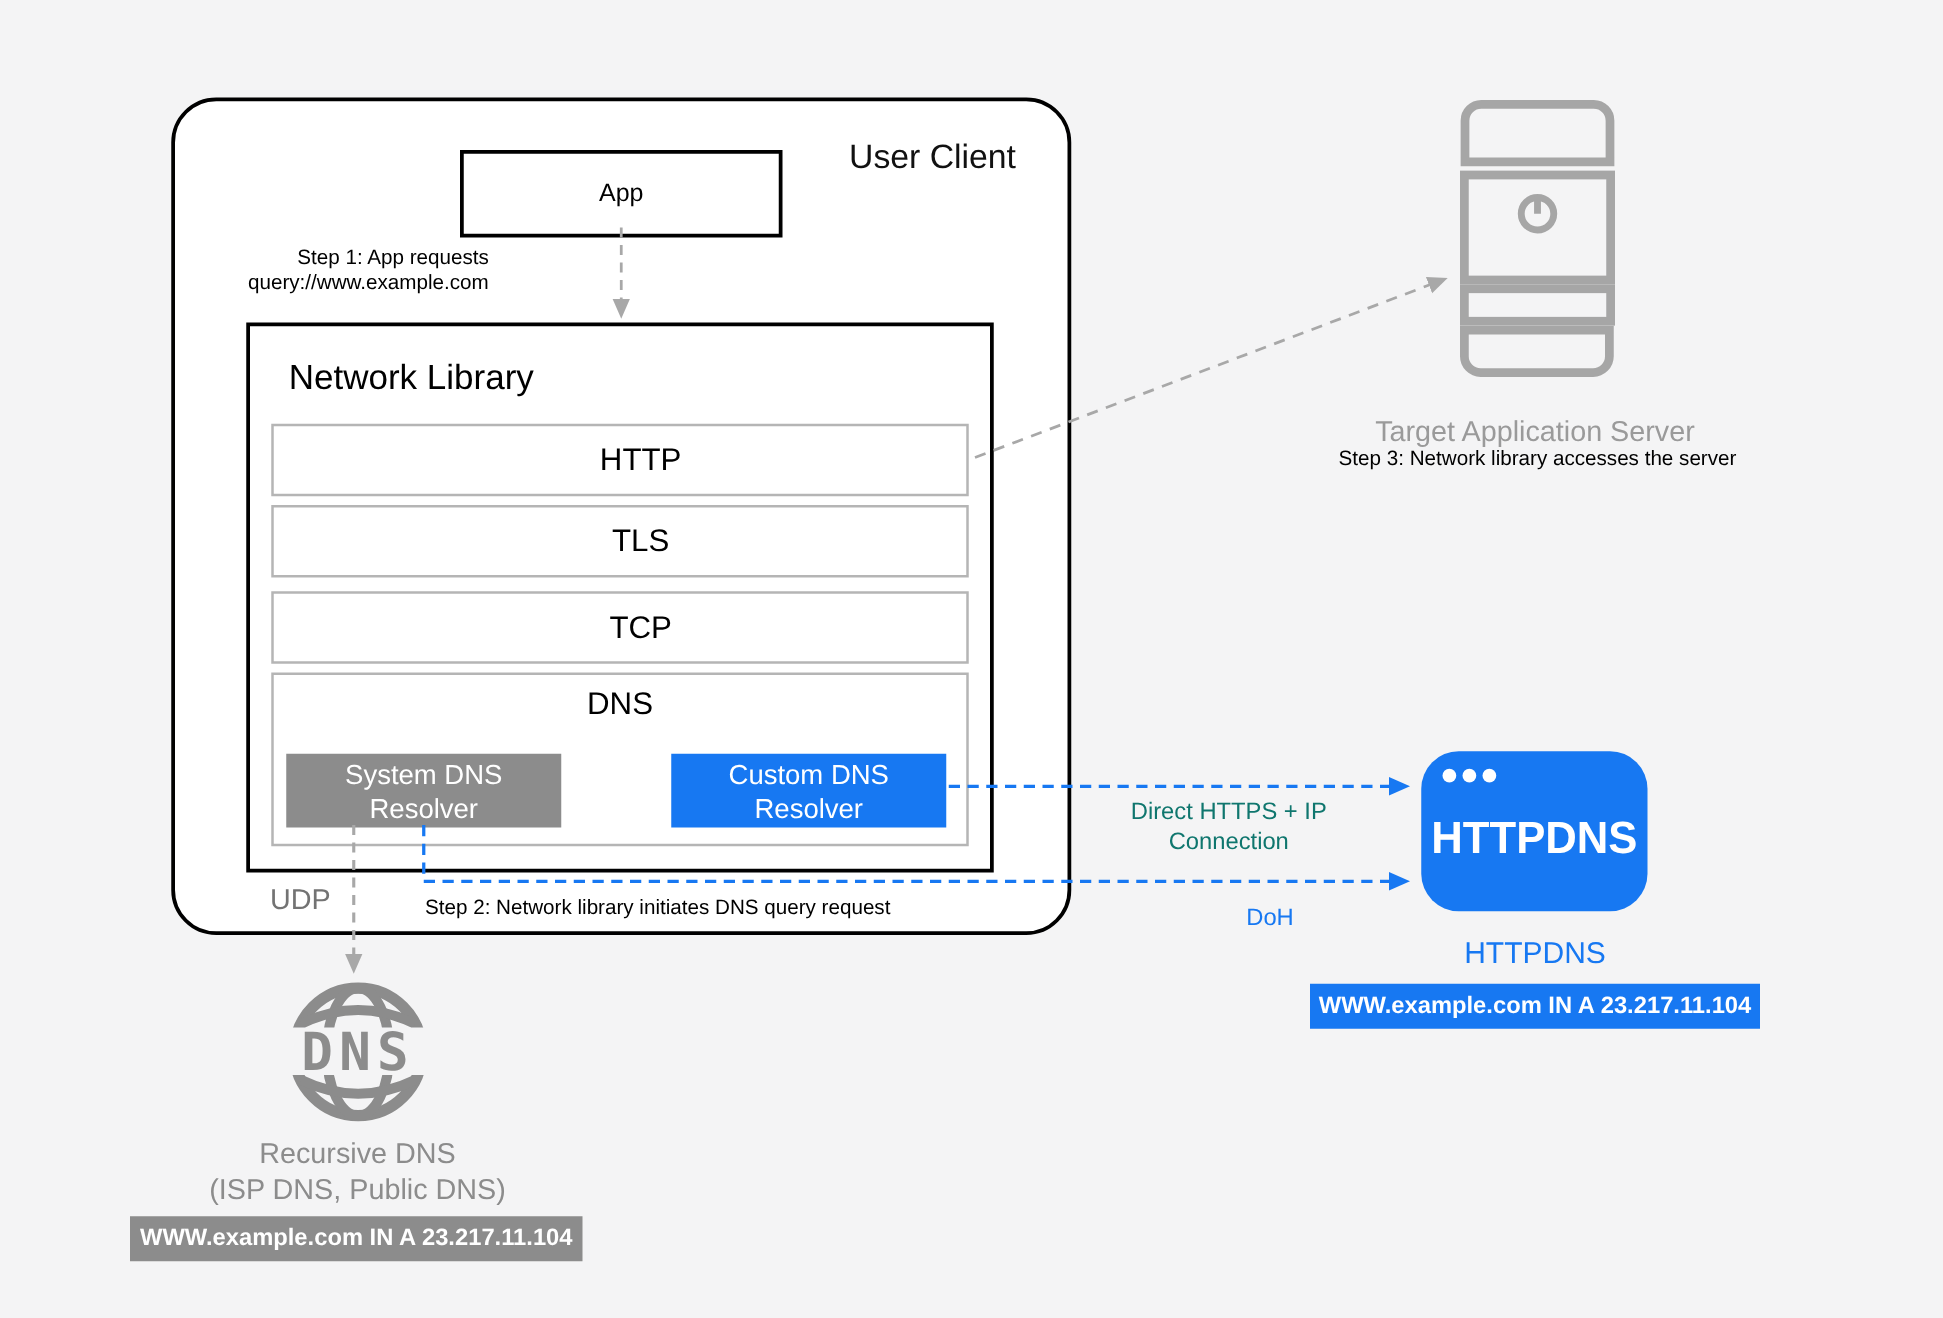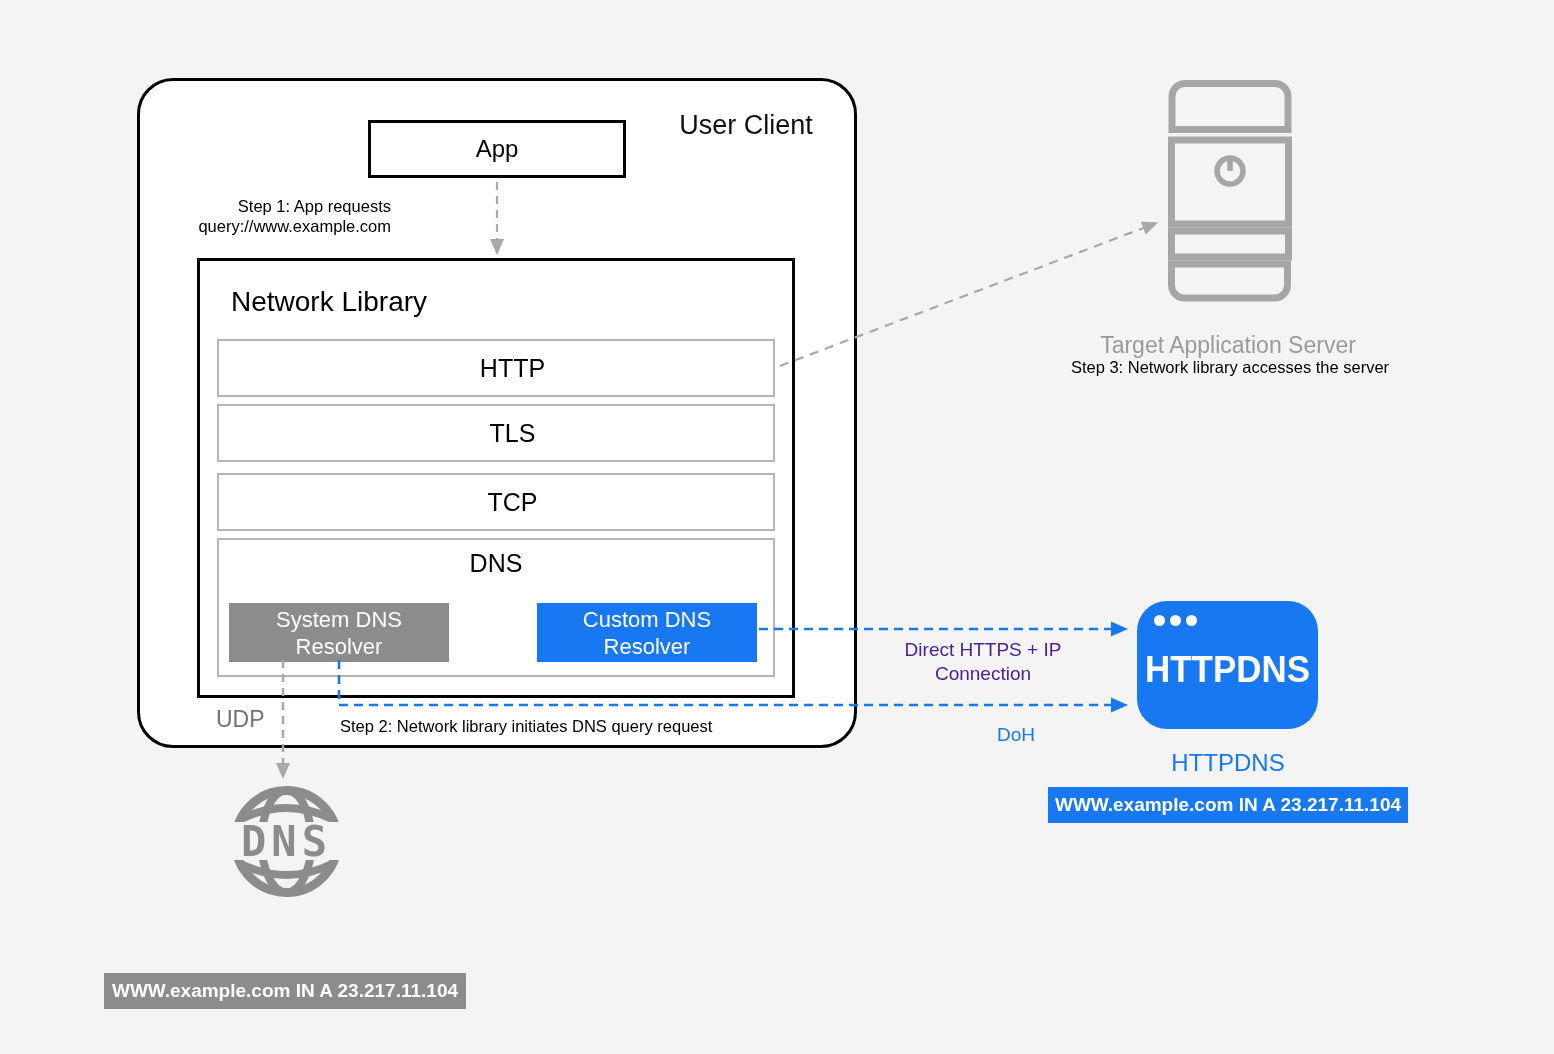--- a/index.html
+++ b/index.html
@@ -8,22 +8,22 @@
     background:#F4F4F5;
     font-family:"Liberation Sans","DejaVu Sans",sans-serif;
     color:#000;
   }
   .abs{position:absolute;box-sizing:border-box;}
 
   
   .uc{left:137px;top:78px;width:720px;height:670px;background:#FFFFFF;
       border:3px solid #000;border-radius:36px;}
   .uc-title{left:648px;top:110px;width:196px;font-size:27px;color:#111;text-align:center;}
-  .app-box{left:368px;top:120px;width:258px;height:58px;background:#FFF;border:3px solid #000;
-      display:flex;align-items:center;justify-content:center;font-size:24px;}
+  .app-box{left:368px;top:120px;width:258px;height:70px;background:#FFF;border:3px solid #000;
+      display:flex;align-items:center;justify-content:center;font-size:20px;}
   .step1{left:163px;top:196px;width:228px;font-size:16.5px;line-height:20px;text-align:right;}
 
   
   .nl{left:197px;top:258px;width:598px;height:440px;background:#FFF;border:3px solid #000;}
   .nl-title{left:231px;top:286px;font-size:28px;}
   .layer{left:217px;width:558px;height:58px;background:#FFF;border:2px solid #B5B5B5;
       display:flex;align-items:center;justify-content:center;font-size:25px;padding-left:33px;}
   .layer-http{top:339px;} .layer-tls{top:404px;} .layer-tcp{top:473px;}
   .dns-box{left:217px;top:538px;width:558px;height:139px;background:#FFF;border:2px solid #B5B5B5;}
   .dns-title{left:217px;top:549px;width:558px;font-size:25px;text-align:center;}
@@ -55,21 +55,21 @@
   
   .hd-icon{left:1137px;top:601px;width:181px;height:128px;background:#1778F2;border-radius:30px;}
   .hd-dot{position:absolute;top:14px;width:11px;height:11px;border-radius:50%;background:#FFF;}
   .hd-dot.d1{left:17px;} .hd-dot.d2{left:33px;} .hd-dot.d3{left:49px;}
   .hd-text{position:absolute;left:0;top:34px;width:100%;height:70px;
       display:flex;align-items:center;justify-content:center;color:#FFF;
       font-size:36px;font-weight:bold;letter-spacing:0px;transform:scaleX(0.97);}
   .hd-label{left:1128px;top:749px;width:200px;font-size:24px;color:#1778F2;text-align:center;}
 
   
-  .lbl-direct{left:883px;top:638px;width:200px;font-size:19px;line-height:24px;color:#4c1d95;text-align:center;}
+  .lbl-direct{left:883px;top:638px;width:200px;font-size:19px;line-height:24px;color:#0f766e;text-align:center;}
   .lbl-doh{left:935px;top:724px;width:100px;font-size:19px;color:#1778F2;text-align:right;}
 
   .arrow-layer{left:0;top:0;width:1554px;height:1054px;pointer-events:none;z-index:10;}
 </style>
 </head>
 <body>
 
 <div class="abs uc"></div>
 <div class="abs uc-title">User Client</div>
 <div class="abs app-box">
@@ -117,20 +117,22 @@
       <circle cx="56.5" cy="56.5" r="51" stroke-width="9"></circle>
       <ellipse cx="56.5" cy="56.5" rx="25" ry="51" stroke-width="8"></ellipse>
       <path d="M11,34 Q56.5,12 102,34" stroke-width="8"></path>
       <path d="M11,79 Q56.5,101 102,79" stroke-width="8"></path>
     </g>
   </svg>
   <div class="globe-band"></div>
   <div class="globe-text">DNS</div>
 </div>
 <div class="abs rec-label">
+  <div>Recursive DNS</div>
+  <div>(ISP DNS, Public DNS)</div>
 </div>
 <div class="abs badge badge-gray">WWW.example.com IN A 23.217.11.104</div>
 
 <div class="abs hd-icon">
   <div class="hd-dot d1"></div>
   <div class="hd-dot d2"></div>
   <div class="hd-dot d3"></div>
   <div class="hd-text">HTTPDNS</div>
 </div>
 <div class="abs hd-label">HTTPDNS</div>

